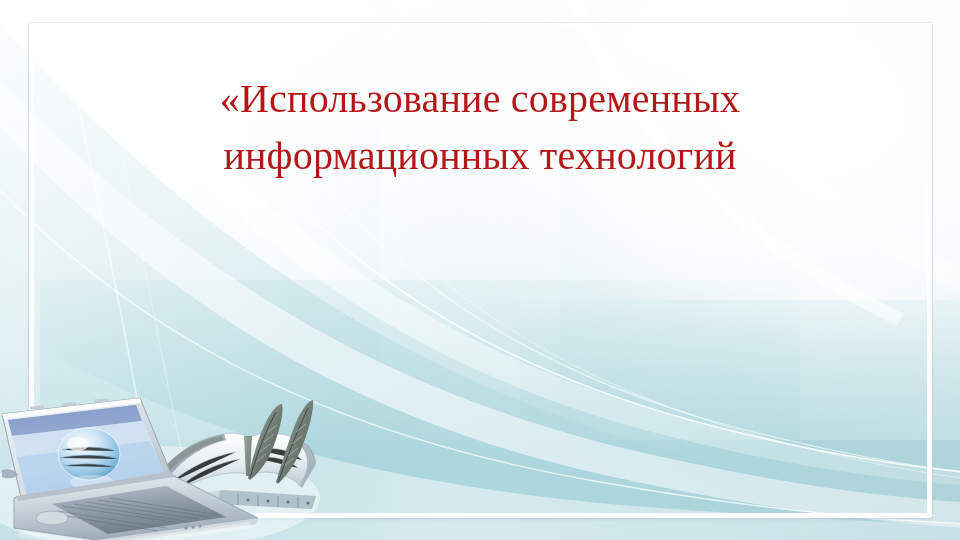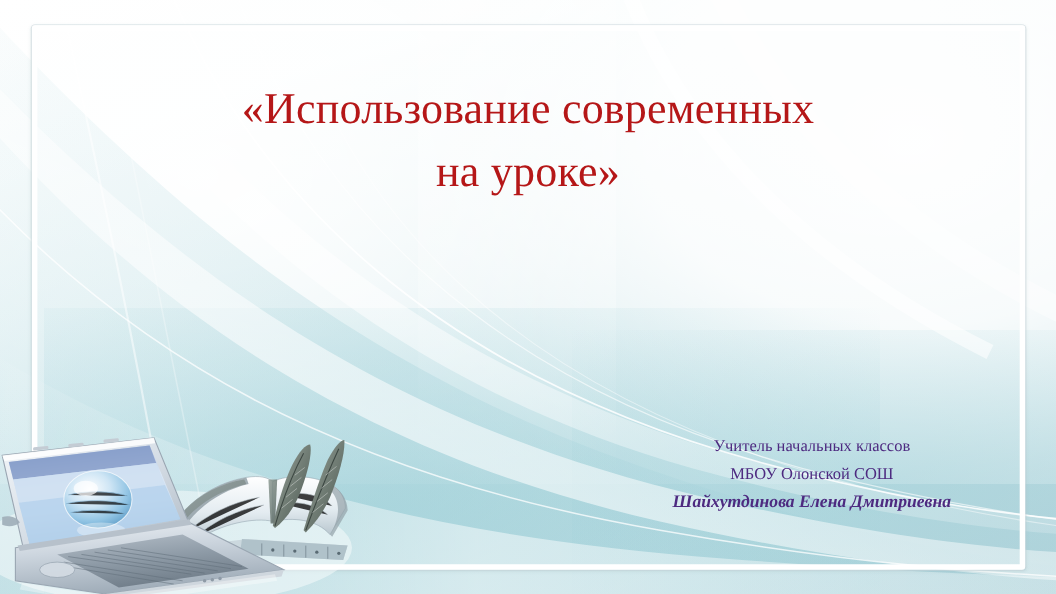--- a/index.html
+++ b/index.html
@@ -371,22 +371,17 @@
 
     <path d="M 16 118 L 172 94 L 174 99 L 18 123 Z" fill="#b7c1cb"></path>
 
     <path d="M 2 92 C 8 90, 16 92, 18 97 C 14 101, 6 101, 2 99 Z" fill="#9fadb8" opacity="0.9"></path>
 
     <path d="M 20 152 L 100 164 L 250 144 L 252 150 L 100 172 L 18 158 Z" fill="#ffffff" opacity="0.35"></path>
   </svg>
 
   <div class="title-block">
     <div class="title-line">«Использование современных</div>
-    <div class="title-line">на уроке»</div>
+    <div class="title-line">информационных технологий</div>
   </div>
 
-  <div class="subtitle-block">
-    <div class="subtitle-line">Учитель начальных  классов</div>
-    <div class="subtitle-line">МБОУ Олонской СОШ</div>
-    <div class="subtitle-line author">Шайхутдинова Елена Дмитриевна</div>
-  </div>
 
 </div>
 
 </body></html>

